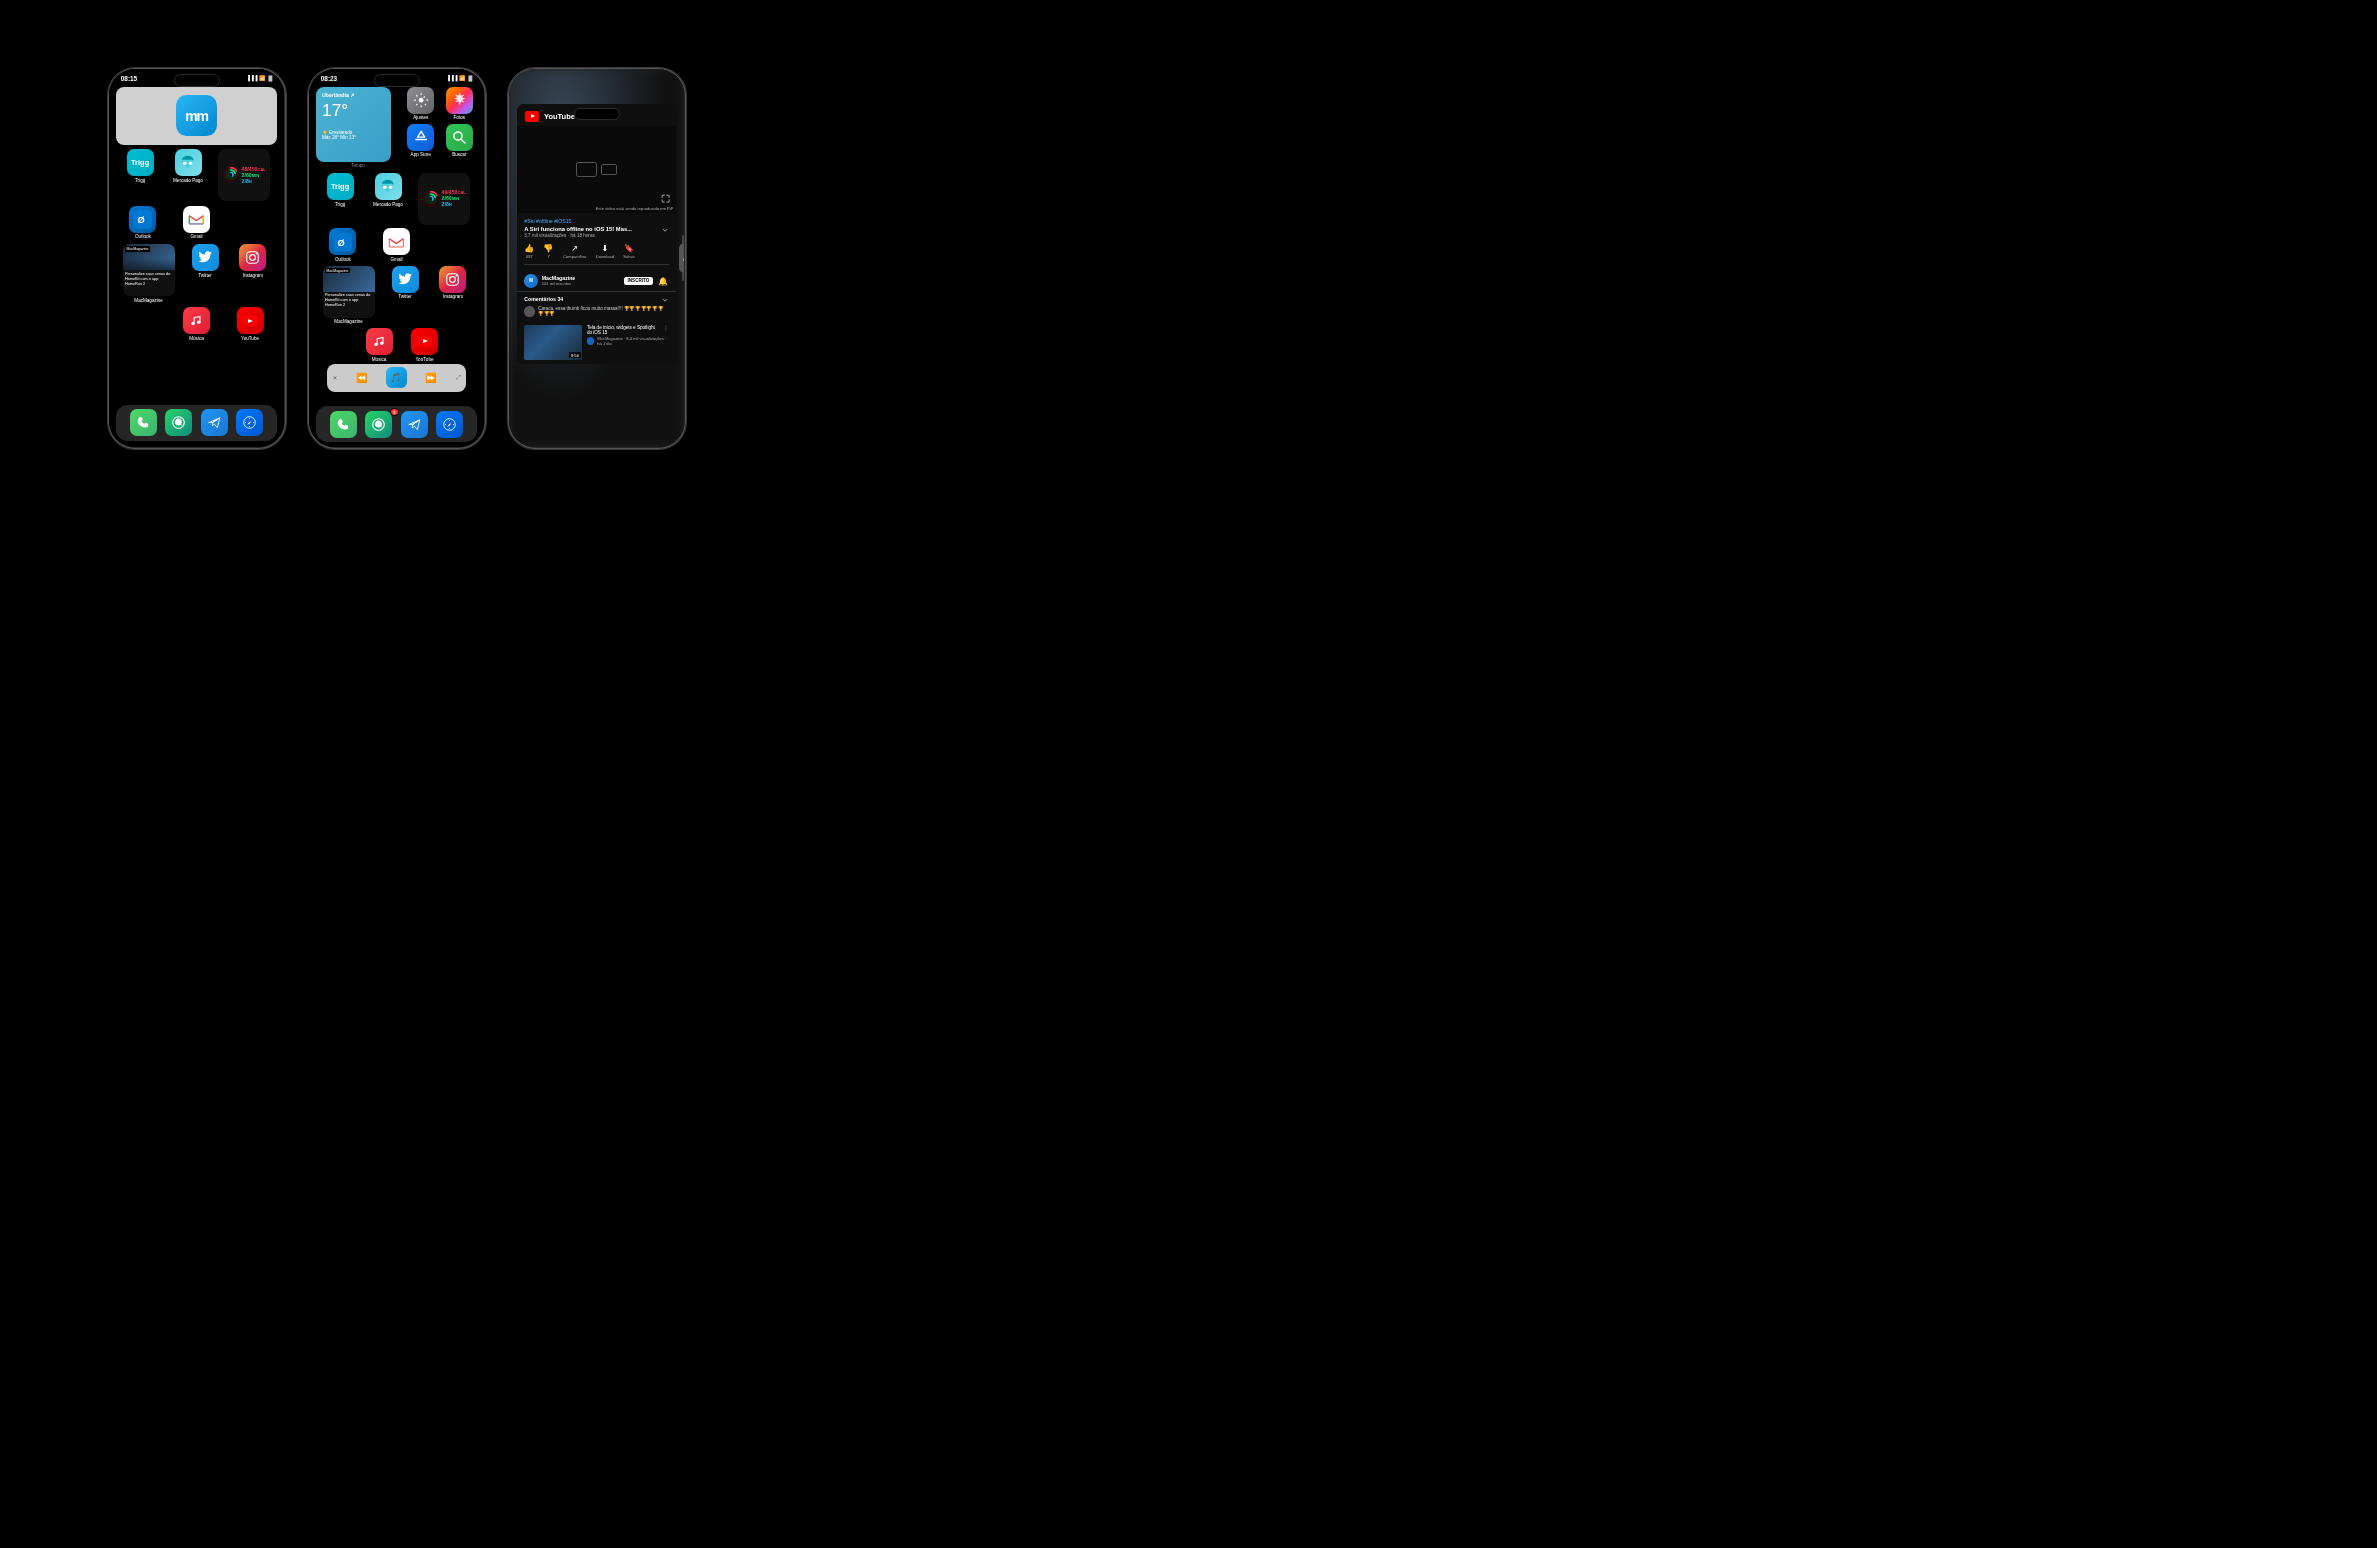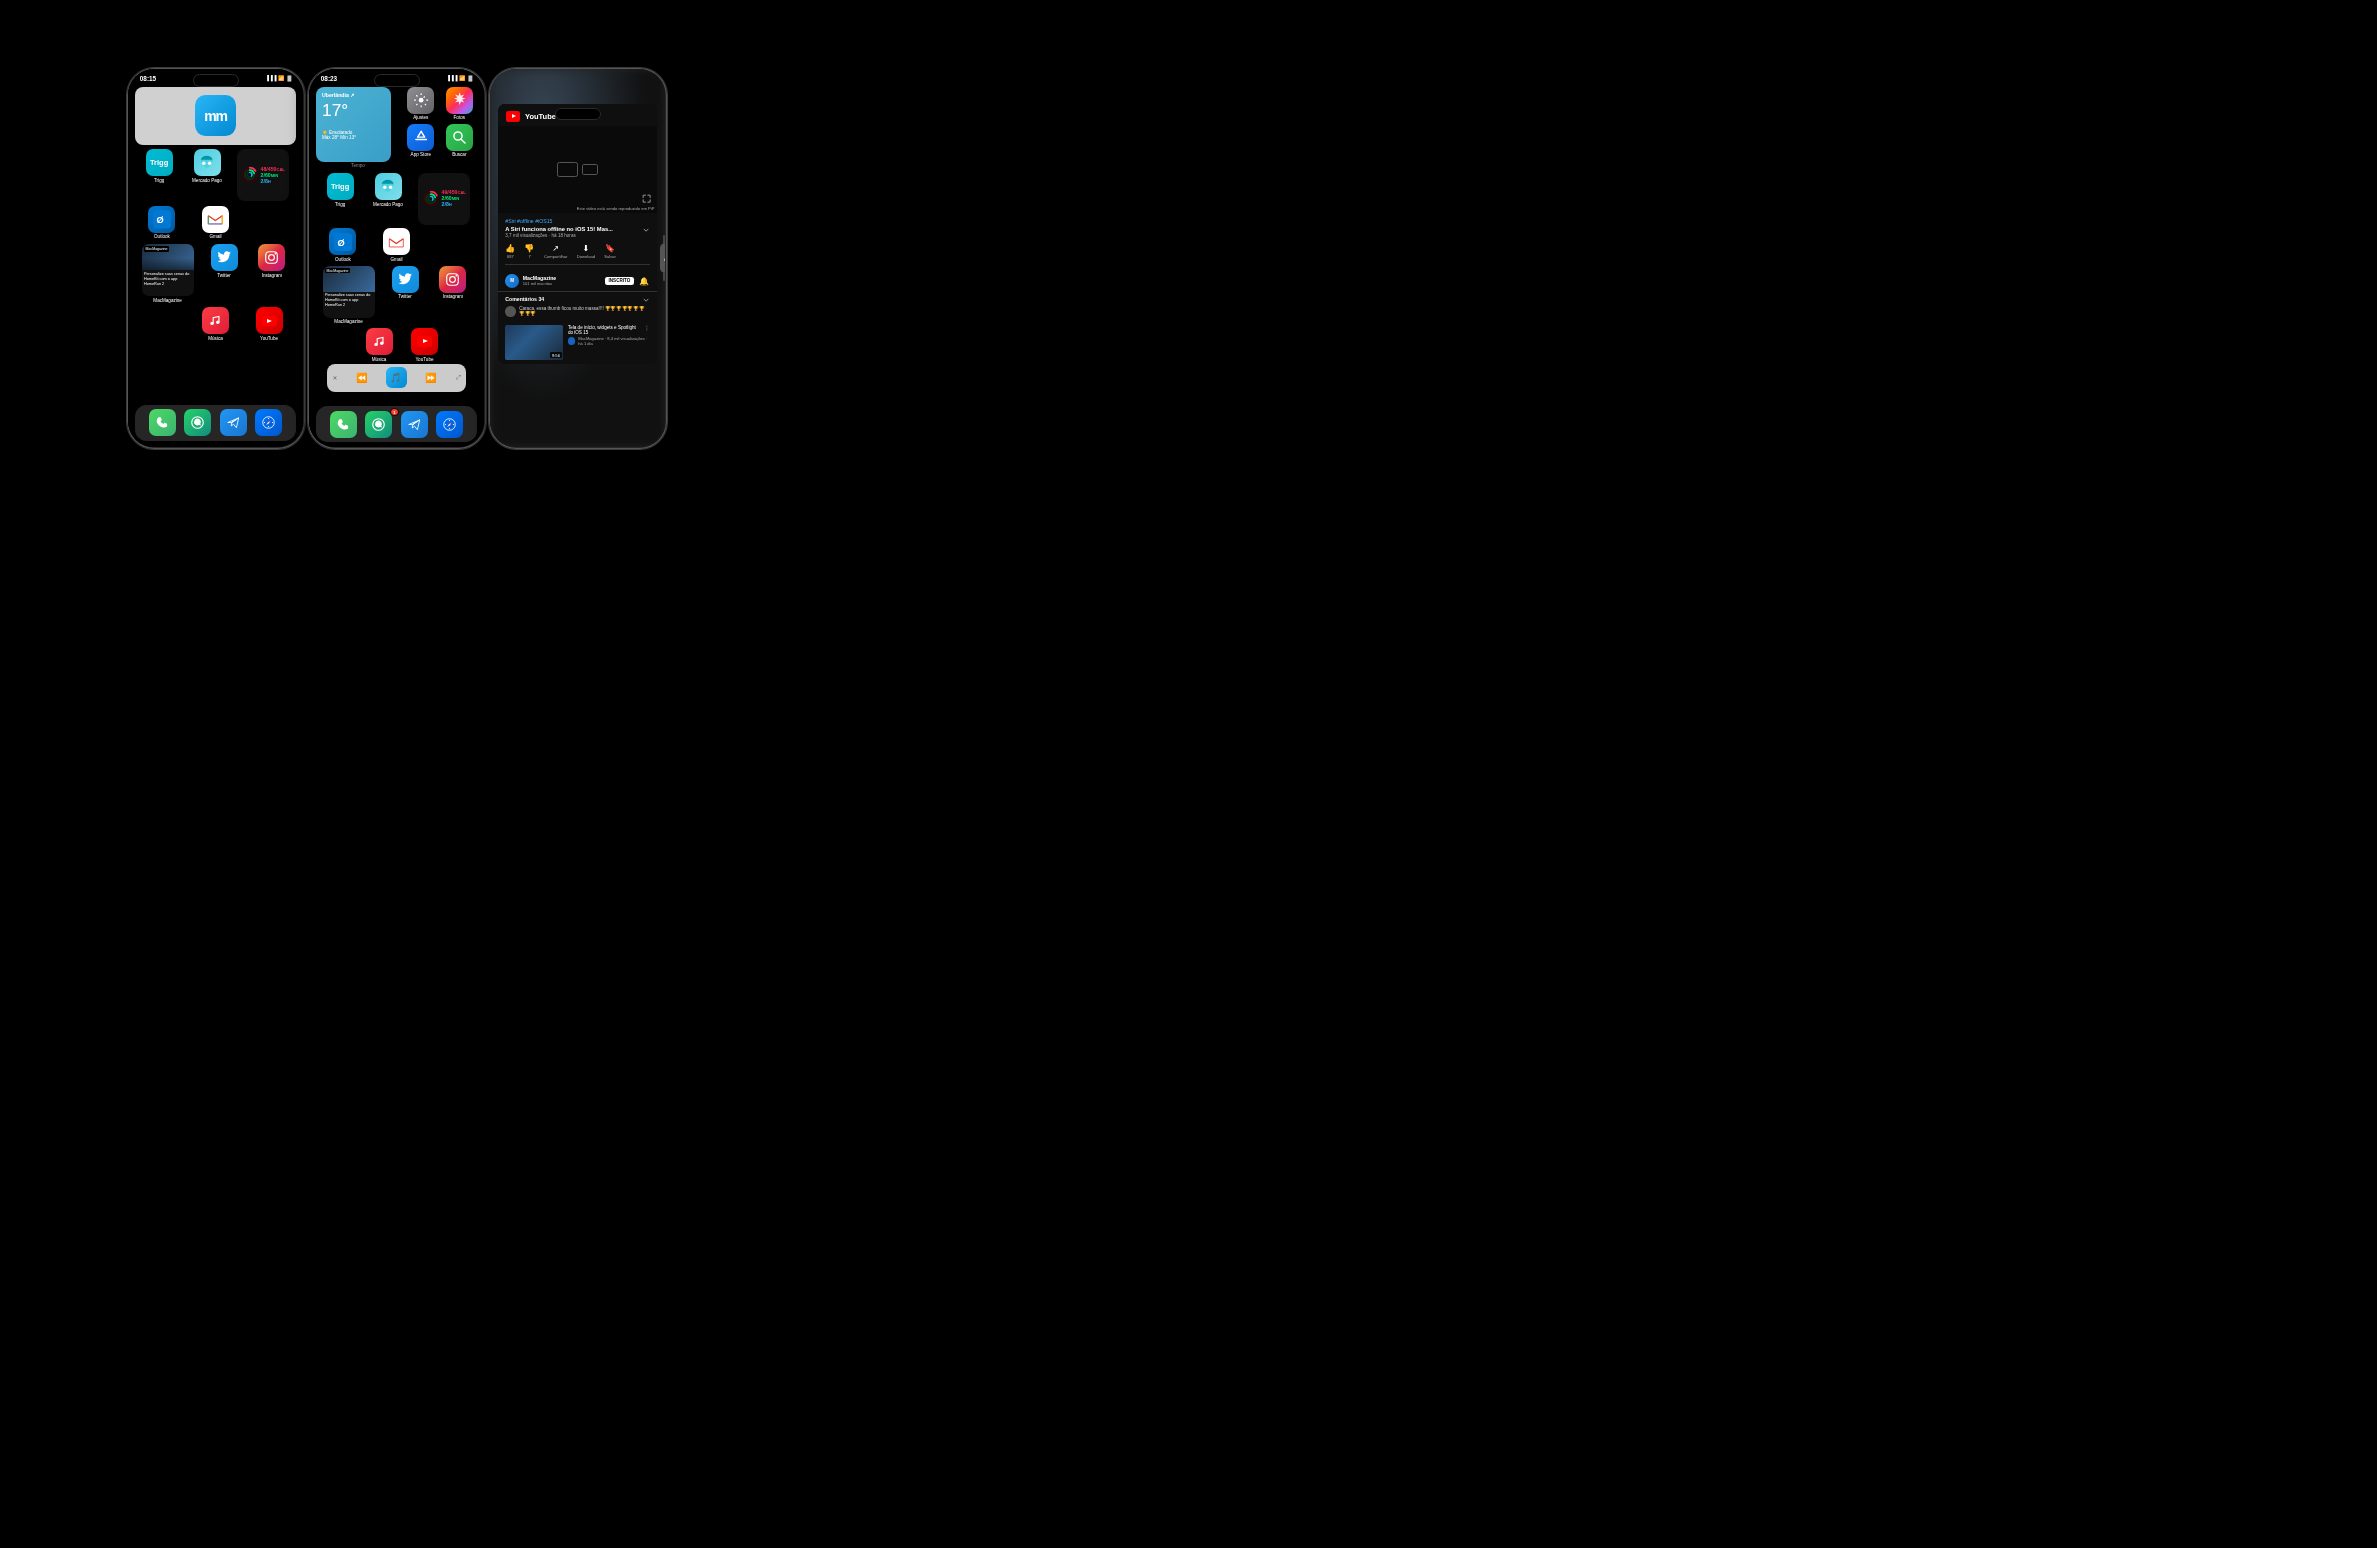--- a/index.html
+++ b/index.html
@@ -562,21 +562,21 @@
                   <path d="M9 17l3-4 4-2-3 4z" fill="#fff"></path>
                 </svg>
             </div>
           </div>
         </div>
       </div>
     </div>
   </div>
 </div>
 
-<div class="phone-wrapper" style="margin: 0 1px; justify-content: center;">
+<div class="phone-wrapper" style="margin: 0 20px; justify-content: center;">
   <div class="phone">
     <div class="phone-inner">
       <div class="screen">
 
         <div class="dynamic-island"></div>
 
         <div class="status-bar">
           <span class="status-time">08:23</span>
           <div style="width:46px;"></div>
           <div class="status-icons">

